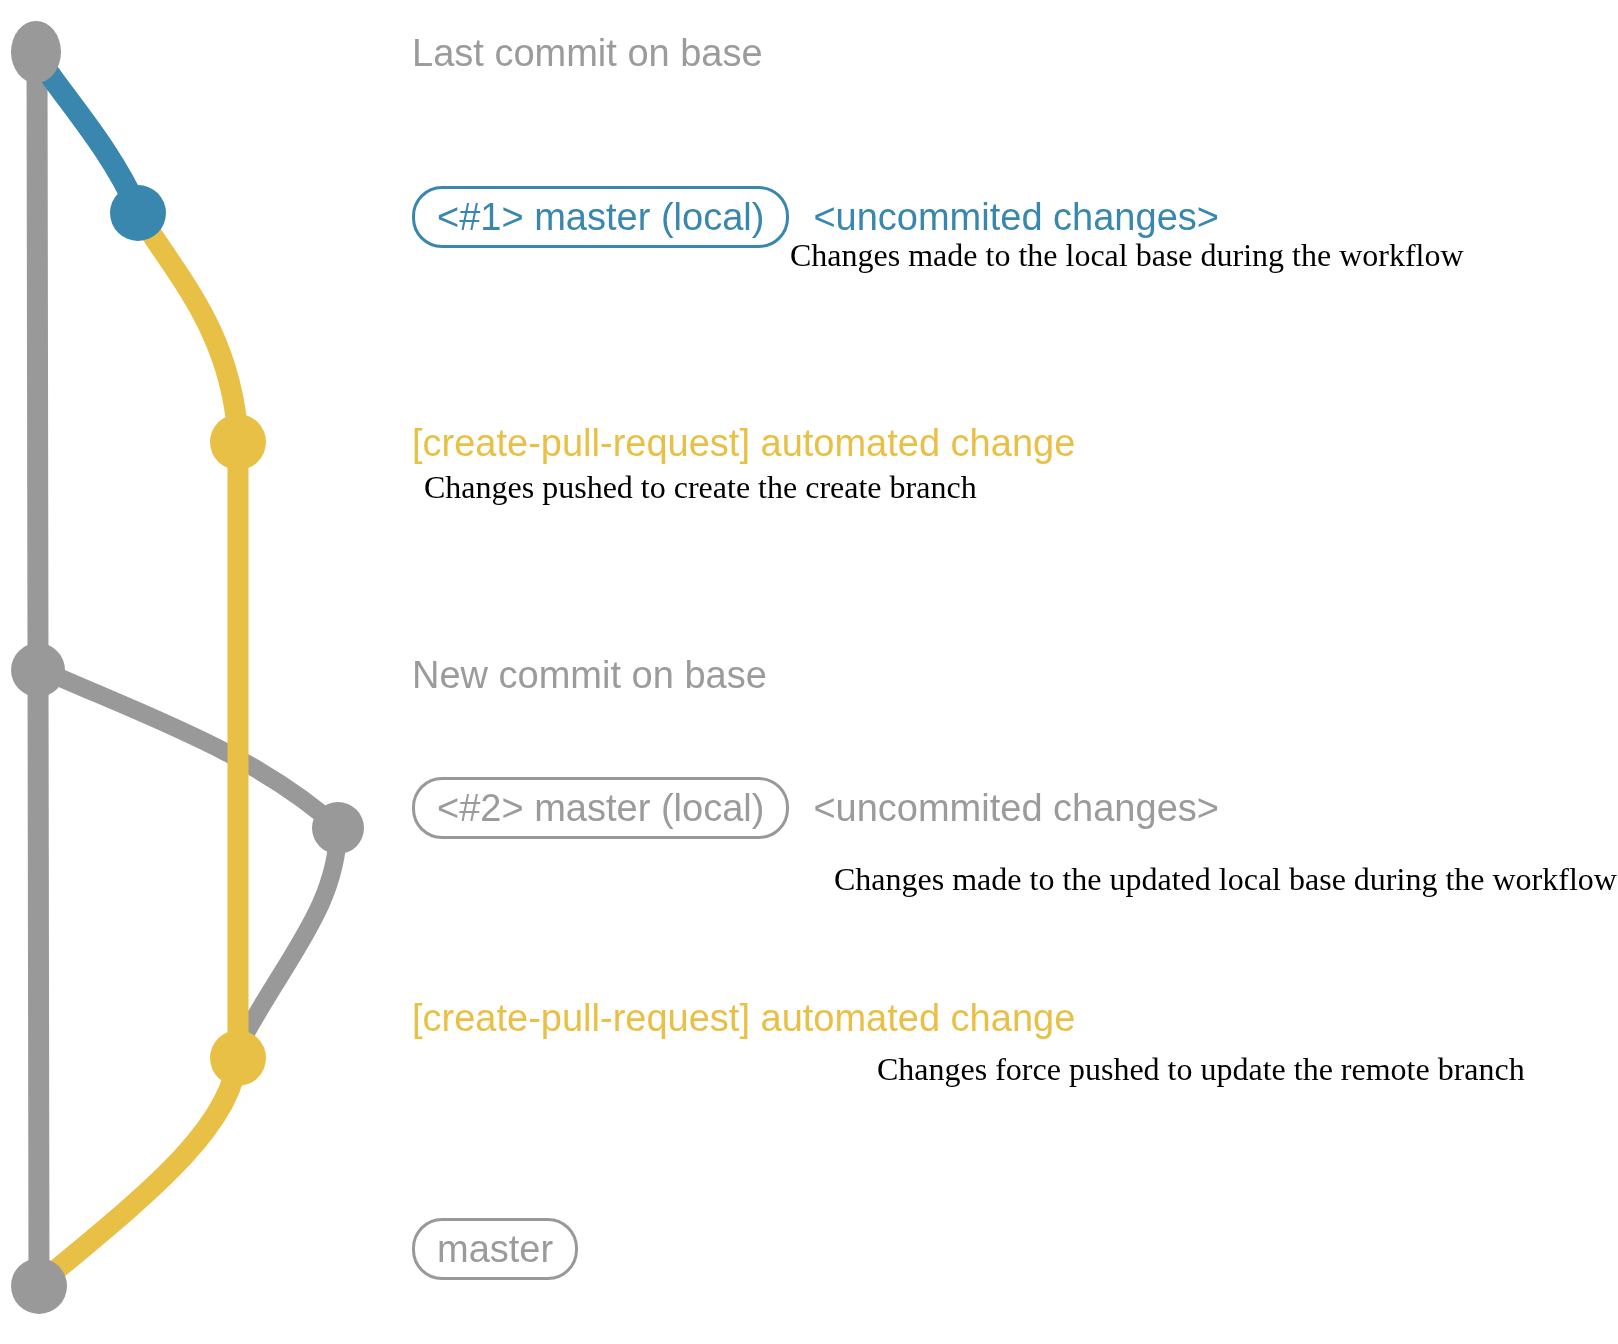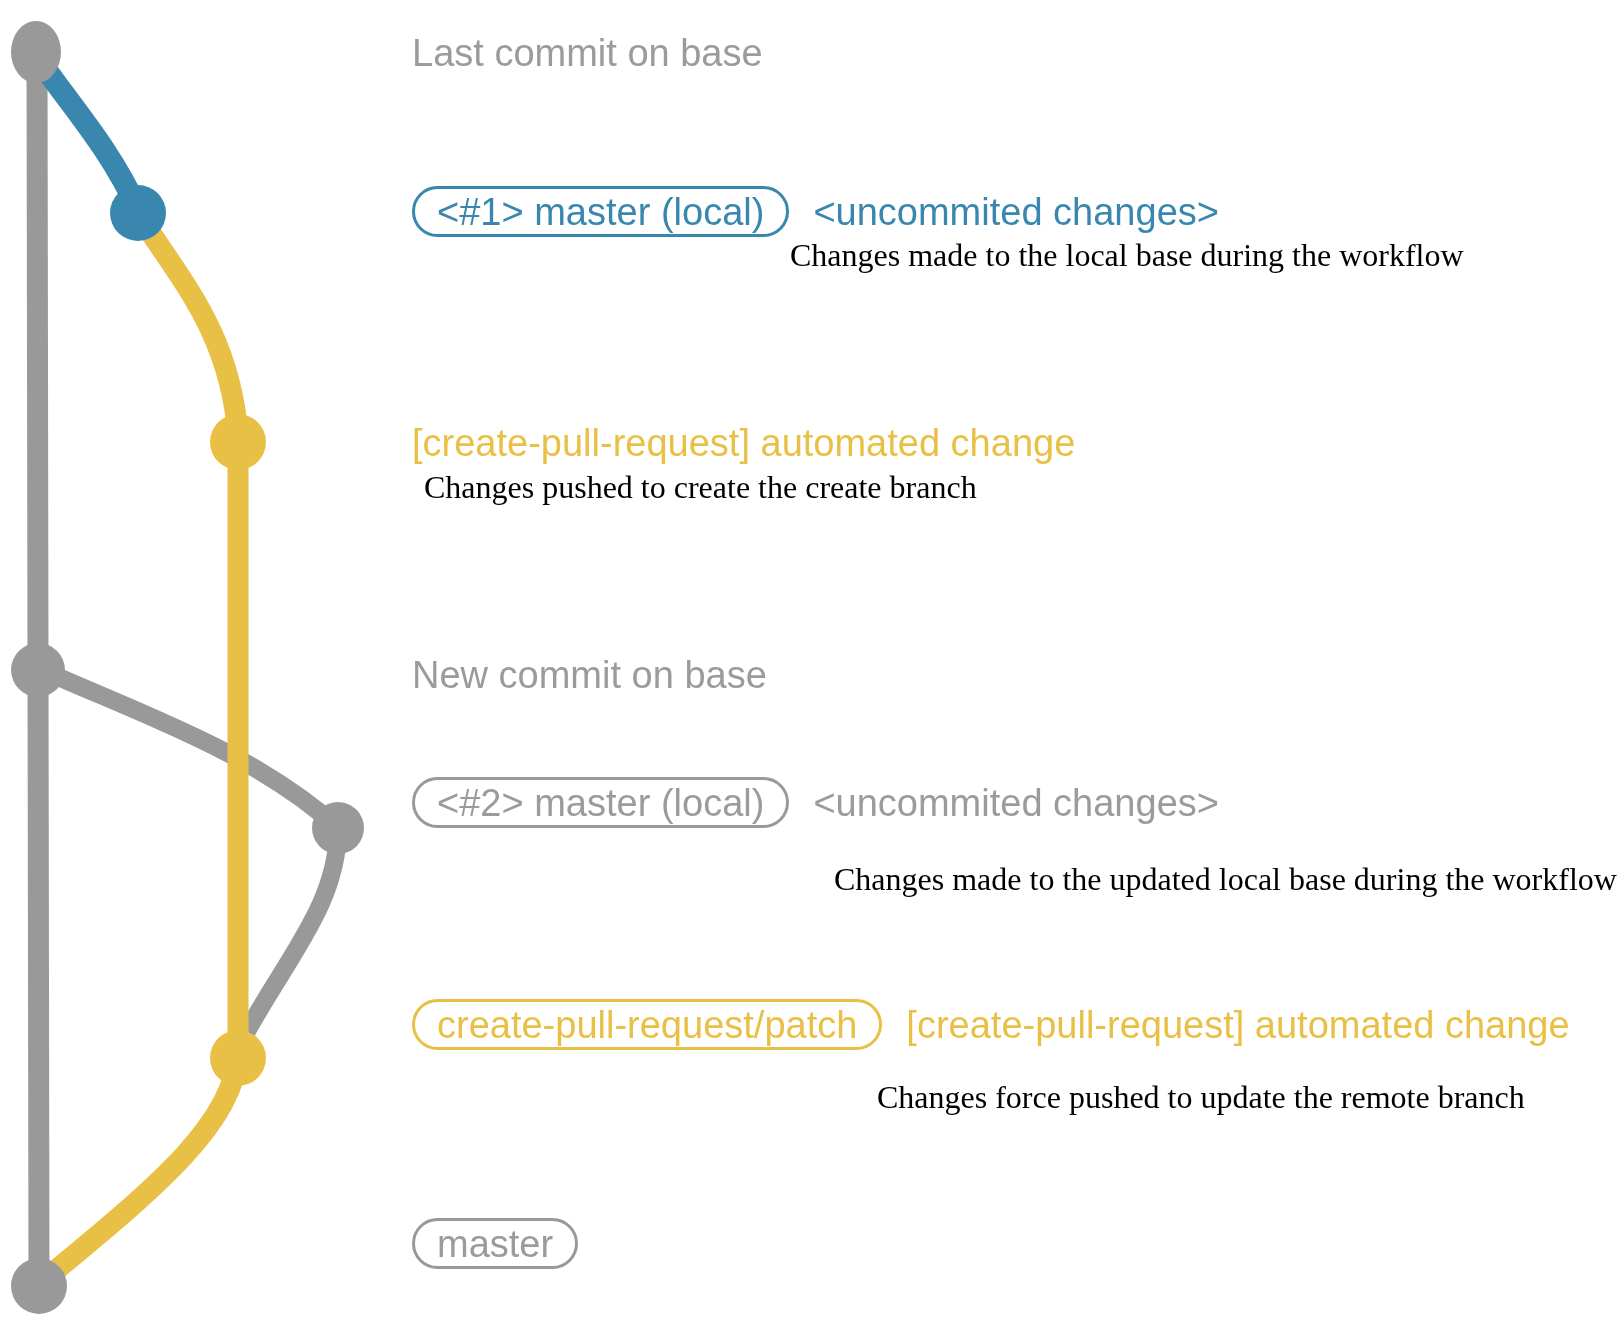--- a/index.html
+++ b/index.html
@@ -23,21 +23,21 @@
   .f-gray{fill:var(--c-gray);}
   .f-blue{fill:var(--c-blue);}
   .f-yellow{fill:var(--c-yellow);}
 
   .row{position:absolute;display:flex;align-items:center;gap:24px;white-space:nowrap;}
   .plain-title{font-size:38px;line-height:1;}
   .gray-t{color:var(--c-textgray);}
   .blue-t{color:var(--c-blue);}
   .yellow-t{color:var(--c-yellow);}
   .badge{
-    box-sizing:border-box;height:51px;display:flex;align-items:center;
+    box-sizing:border-box;height:62px;display:flex;align-items:center;
     padding:0 22px;border:3px solid;border-radius:30px;
     font-size:38px;line-height:1;background:var(--c-bg);
   }
   .badge.blue-b{border-color:var(--c-blue);color:var(--c-blue);}
   .badge.gray-b{border-color:var(--c-gray);color:var(--c-textgray);}
   .badge.yellow-b{border-color:var(--c-yellow);color:var(--c-yellow);}
   .desc{
     position:absolute;white-space:nowrap;color:var(--c-black);
     font-family:"Liberation Serif", serif;font-size:32px;line-height:1.1;
   }
@@ -83,20 +83,19 @@
   <span class="plain-title gray-t">New commit on base</span>
 </div>
 
 <div class="row" style="left:412px;top:777px;">
   <span class="badge gray-b">&lt;#2&gt; master (local)</span>
   <span class="plain-title gray-t">&lt;uncommited changes&gt;</span>
 </div>
 <div class="desc" style="left:790px;top:862px;margin-left:44px;">Changes made to the updated local base during the workflow</div>
 
 <div class="row" style="left:412px;top:999px;">
-  <span class="badge yellow-b">create-pull-request/patch</span>
   <span class="plain-title yellow-t">[create-pull-request] automated change</span>
 </div>
-<div class="desc" style="left:877px;top:1052px;margin-top:28px;">Changes force pushed to update the remote branch</div>
+<div class="desc" style="left:877px;top:1052px;">Changes force pushed to update the remote branch</div>
 
 <div class="row" style="left:412px;top:1218px;gap:45px;">
   <span class="badge gray-b">master</span>
 </div>
 
 </body></html>

